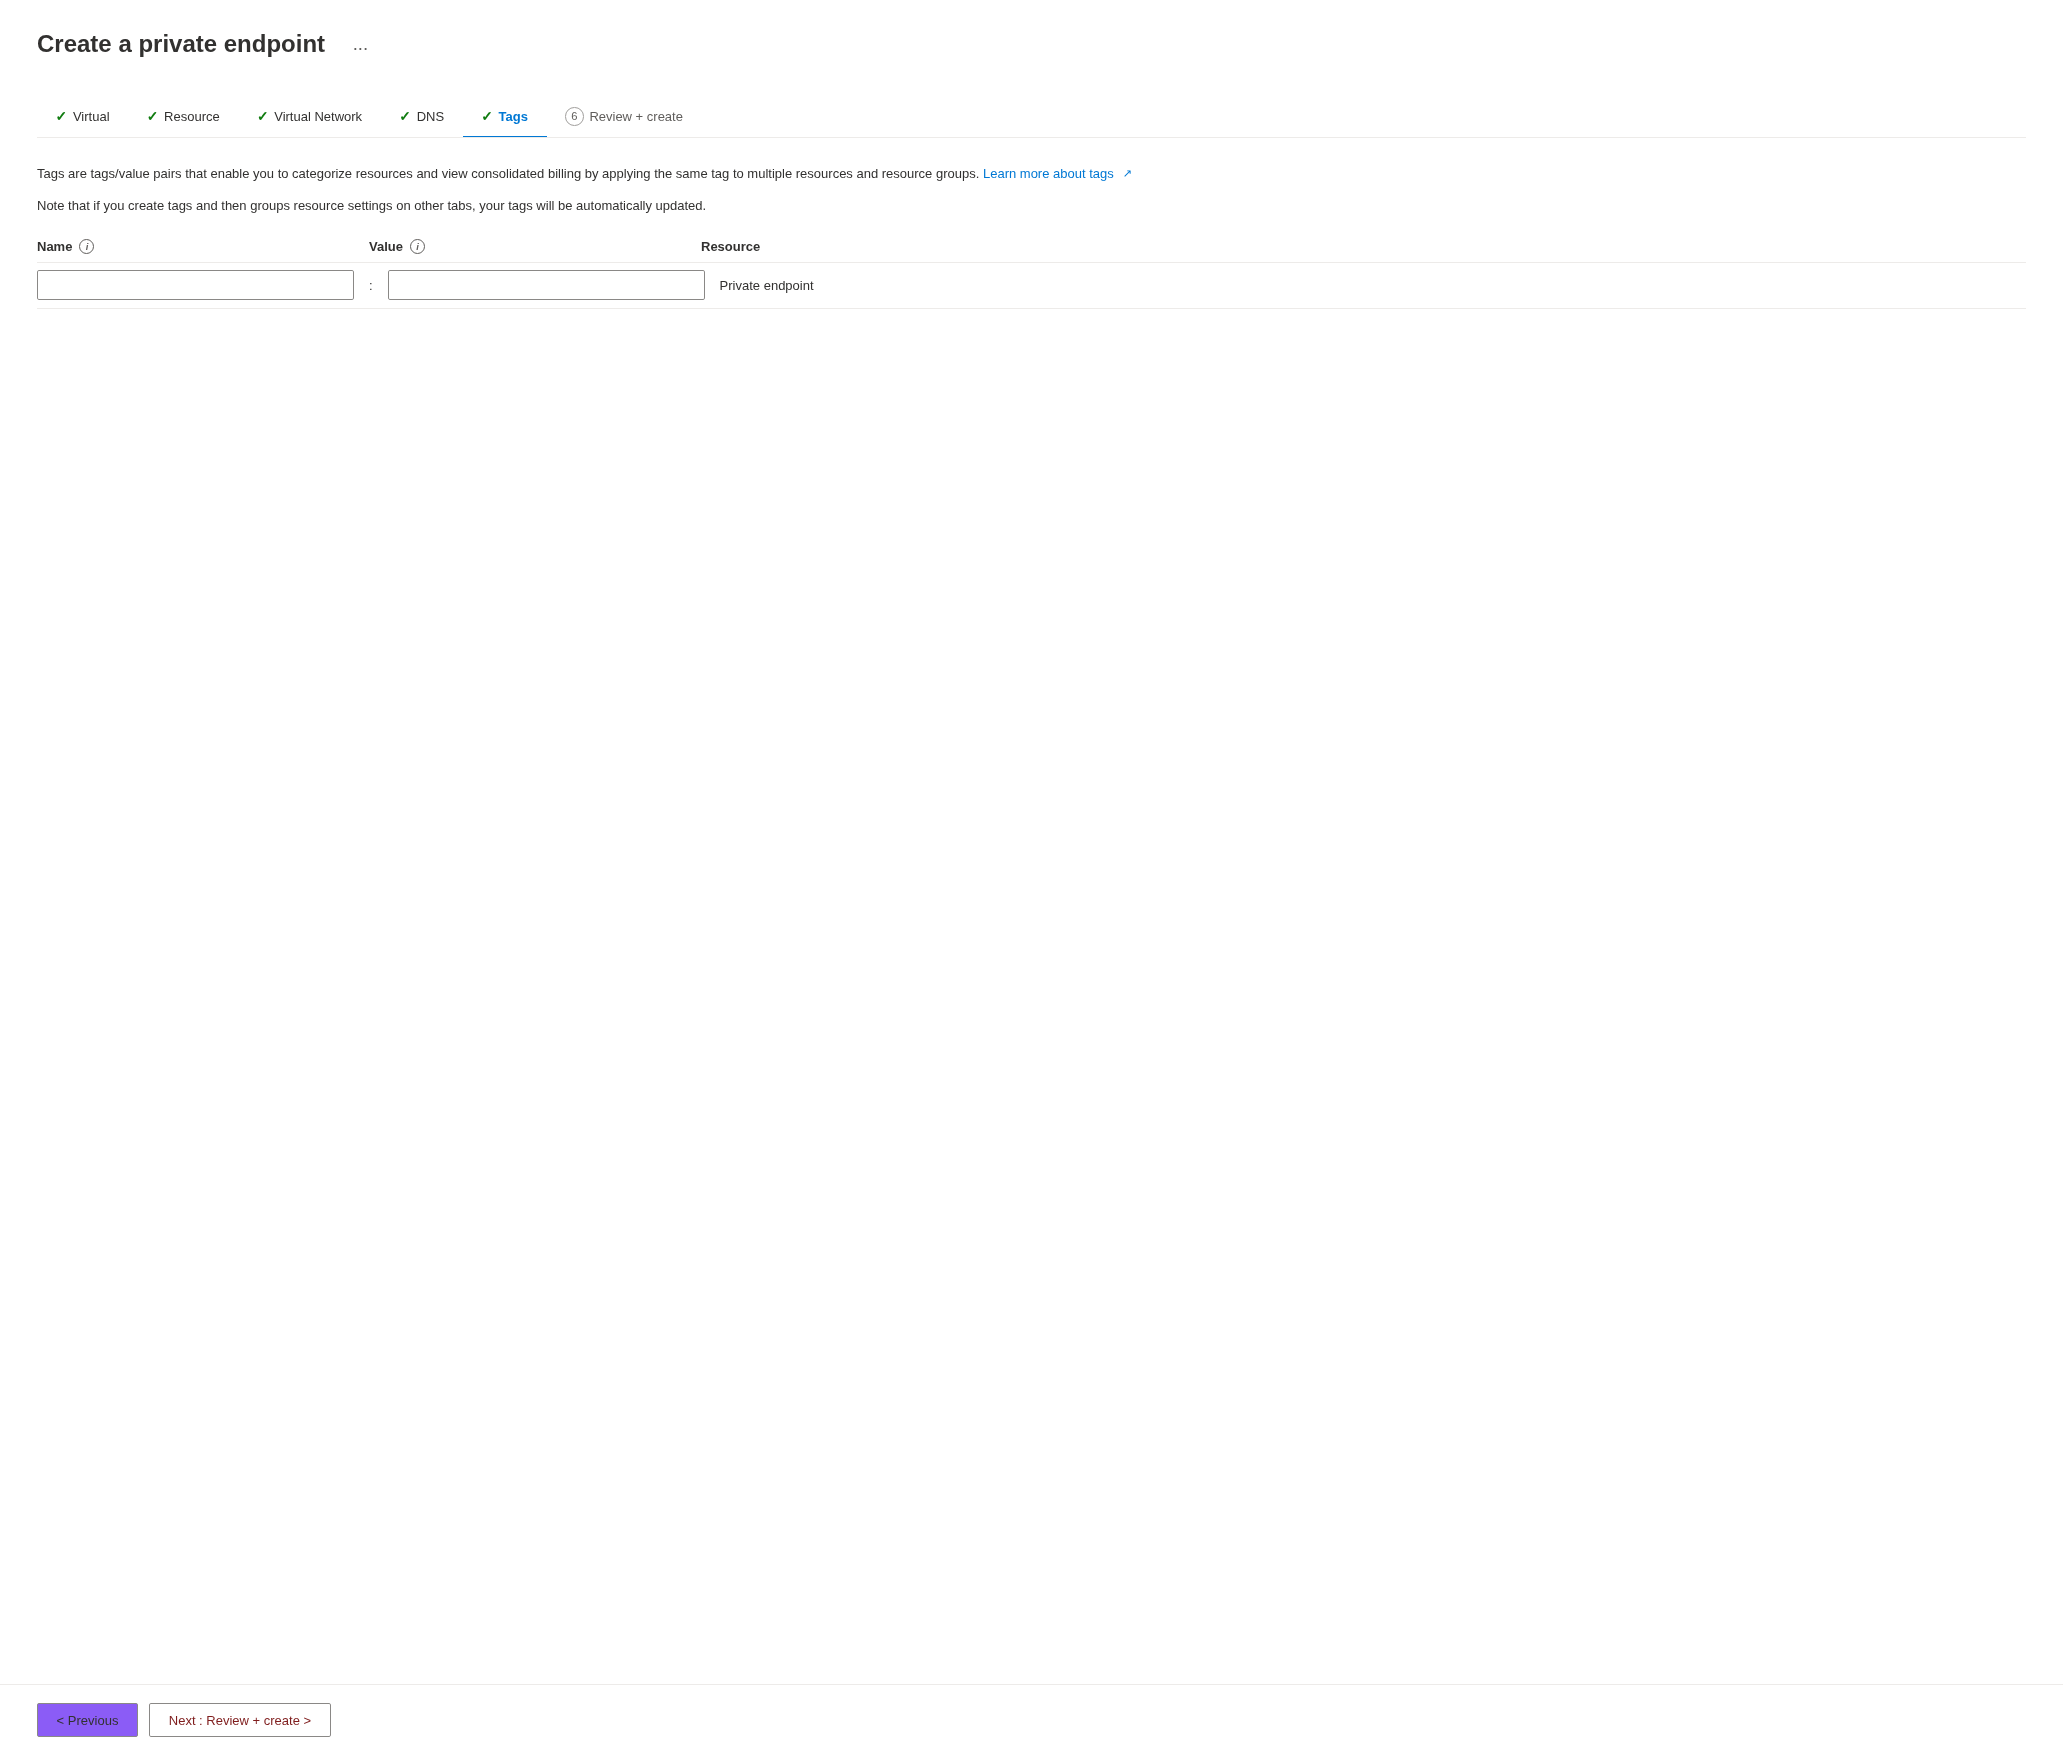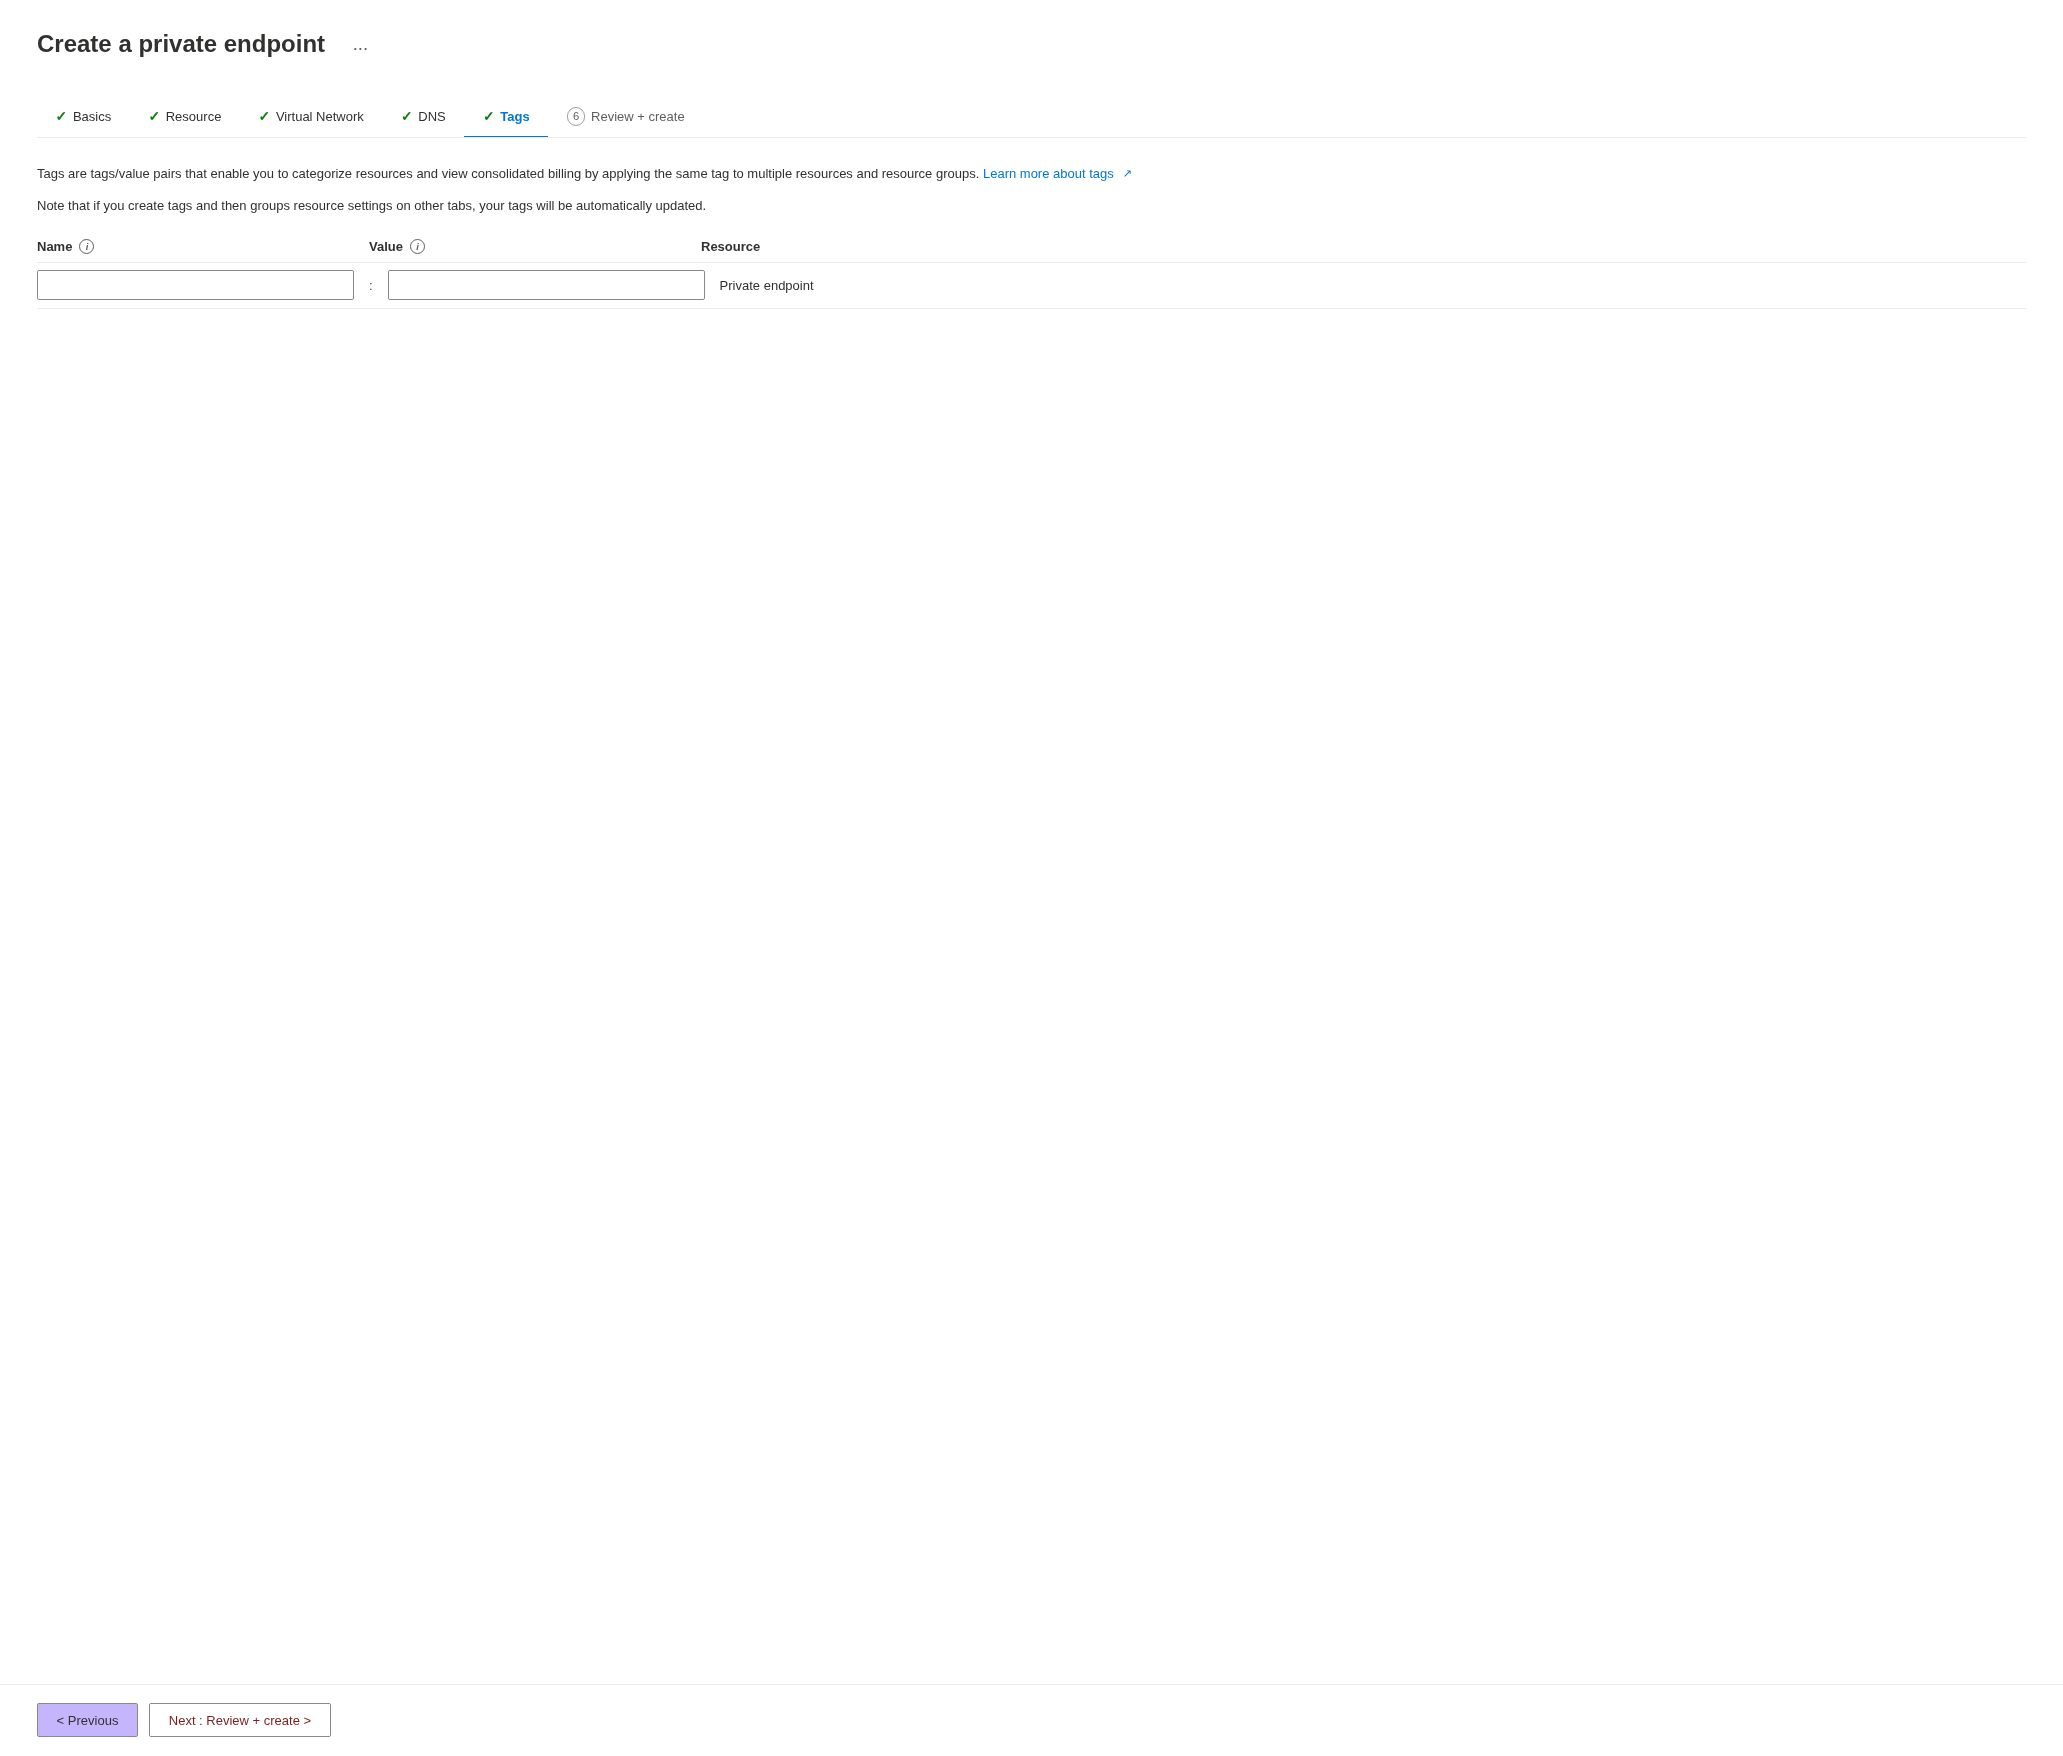--- a/index.html
+++ b/index.html
@@ -215,21 +215,21 @@
     .btn {
       height: 34px;
       padding: 0 18.6px;
       font-size: 13px;
       cursor: pointer;
       border-radius: 1.9px;
       font-family: 'Segoe UI', sans-serif;
     }
 
     .btn-secondary {
-      background: #c4b5fd;
+      background: #8b5cf6;
       border: 0.9px solid #8a8886;
       color: #323130;
     }
 
     .btn-outline {
       background: #ffffff;
       border: 0.9px solid #8a8886;
       color: #7f1d1d;
     }
   </style>
@@ -239,21 +239,21 @@
 <div class="page-container">
 
   <div class="page-title-row">
     <h1 class="page-title">Create a private endpoint</h1>
     <button class="ellipsis-btn">...</button>
   </div>
 
   <nav class="tabs-nav">
     <div class="tab-item completed">
       <span class="tab-check">✓</span>
-      <span>Basics</span>
+      <span>Virtual</span>
     </div>
     <div class="tab-item completed">
       <span class="tab-check">✓</span>
       <span>Resource</span>
     </div>
     <div class="tab-item completed">
       <span class="tab-check">✓</span>
       <span>Virtual Network</span>
     </div>
     <div class="tab-item completed">

